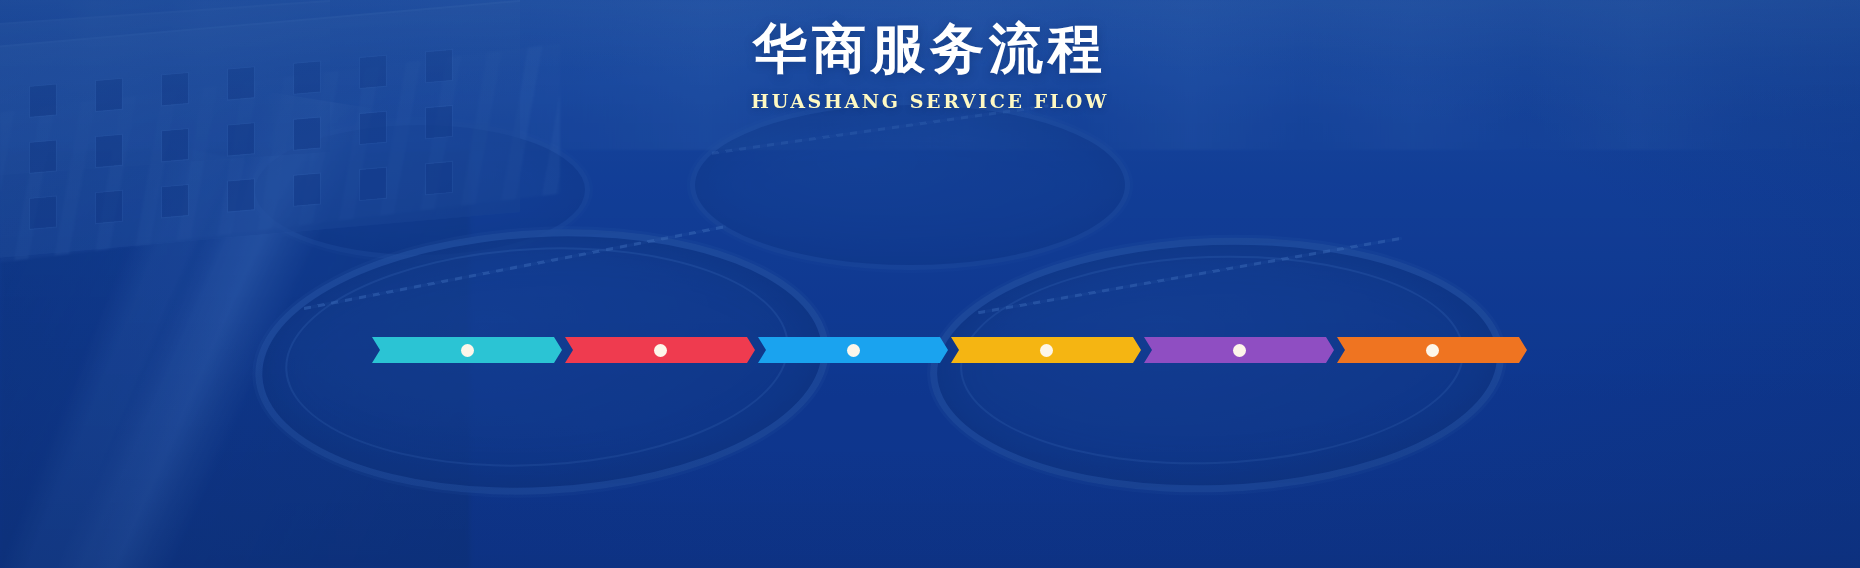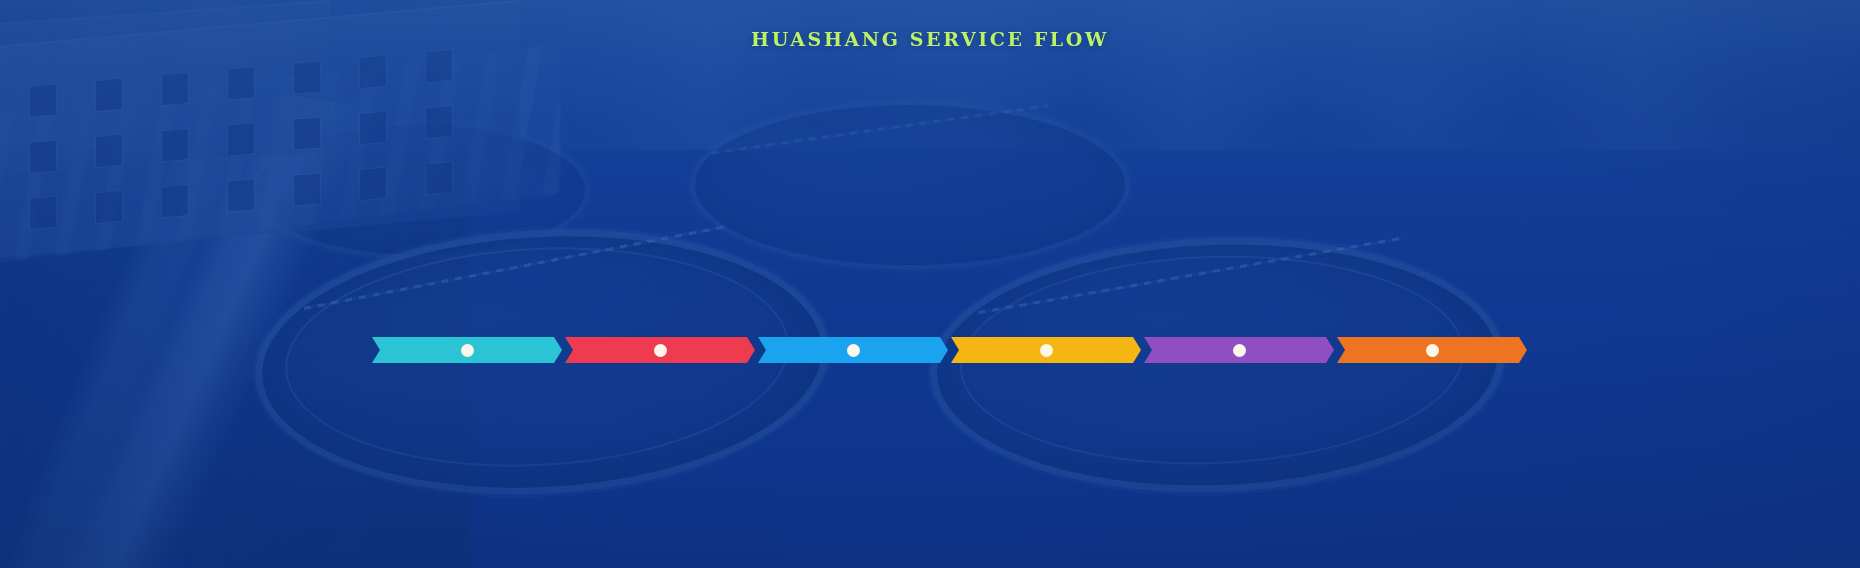--- a/index.html
+++ b/index.html
@@ -145,21 +145,21 @@
     letter-spacing: 5px;
     line-height: 1.15;
     margin: 0;
     text-shadow: 0 2px 10px rgba(6,32,80,.35);
   }
   .title-en {
     margin: 10px 0 0 0;
     font-family: "DejaVu Serif", "Liberation Serif", serif;
     font-size: 19px;
     font-weight: 700;
-    color: #bef264;
+    color: #fef9c3;
     letter-spacing: 2.6px;
     text-shadow: 0 1px 6px rgba(6,32,80,.35);
   }
 
   
   .flow {
     position: absolute;
     left: 0;
     top: 0;
     width: 1860px;
@@ -283,20 +283,21 @@
       <div class="bldg-win" style="left: 360px; top: 154px; width: 26px; height: 30px;"></div>
       <div class="bldg-win" style="left: 426px; top: 154px; width: 26px; height: 30px;"></div>
     </div>
 
   <div class="bg-layer bg-haze"></div>
   <div class="bg-layer bg-tint"></div>
   <div class="bg-layer bg-tint2"></div>
   <div class="bg-layer bg-vignette"></div>
 
   <div class="head">
+    <h1 class="title-cn">华商服务流程</h1>
     <div class="title-en">HUASHANG SERVICE FLOW</div>
   </div>
 
   <div class="flow">
     <div class="arrow-row" id="arrow-row">
         <div class="seg" style="background: rgb(43, 196, 212);">
           <div class="node"></div>
           <div class="stem down" style="background: rgb(43, 196, 212);"></div>
           <div class="bubble down" style="background: rgb(43, 196, 212);">
             <span>

